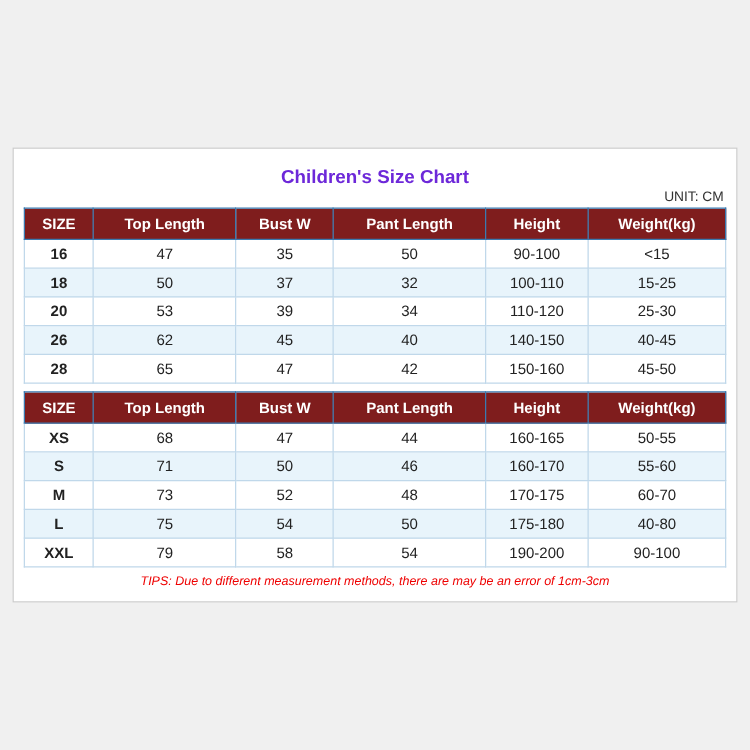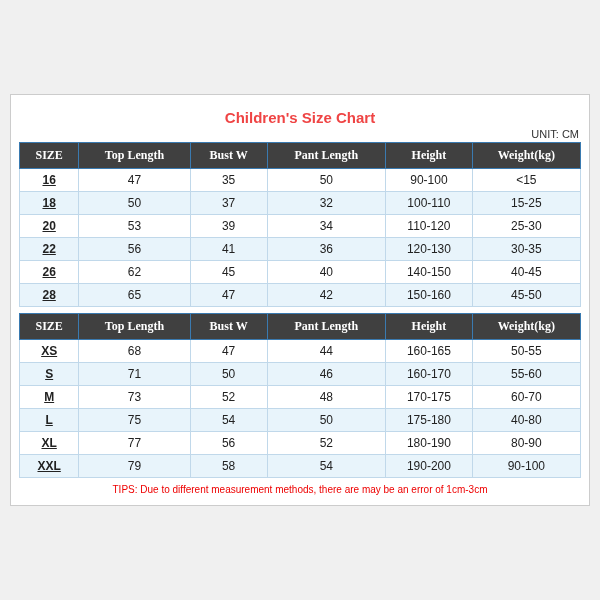--- a/index.html
+++ b/index.html
@@ -17,38 +17,37 @@
       border: 1px solid #ccc;
       width: 580px;
       margin: 10px;
       padding: 8px;
     }
     .section-title {
       text-align: center;
       font-size: 15px;
       font-weight: bold;
       padding: 6px 0 2px 0;
-      color: #ef4444;
+      color: #6d28d9;
     }
     .unit-label {
       text-align: right;
       font-size: 11px;
       color: #333;
       padding-right: 2px;
       margin-bottom: 2px;
     }
     table {
       width: 100%;
       border-collapse: collapse;
       font-size: 12px;
     }
     thead tr {
-      background: #404040;
+      background: #7f1d1d;
       color: #fff;
-      font-family: Liberation Serif, serif;
     }
     thead th {
       padding: 5px 4px;
       border: 1px solid #3a7ab0;
       text-align: center;
       font-weight: bold;
     }
     tbody tr:nth-child(even) {
       background: #e8f4fb;
     }
@@ -56,27 +55,27 @@
       background: #fff;
     }
     tbody td {
       padding: 4px 4px;
       border: 1px solid #c0d8ea;
       text-align: center;
       color: #222;
     }
     tbody td:first-child {
       font-weight: bold;
-      text-decoration: underline;
     }
     .tips {
       text-align: center;
       font-size: 10px;
       color: #e00;
       padding: 6px 2px 2px 2px;
+      font-style: italic;
     }
     .section-gap {
       height: 6px;
     }
   </style>
 </head>
 <body>
 
 <div class="chart-container">
 
@@ -110,28 +109,20 @@
           <td>100-110</td>
           <td>15-25</td>
         </tr>
         <tr>
           <td>20</td>
           <td>53</td>
           <td>39</td>
           <td>34</td>
           <td>110-120</td>
           <td>25-30</td>
-        </tr>
-        <tr>
-          <td>22</td>
-          <td>56</td>
-          <td>41</td>
-          <td>36</td>
-          <td>120-130</td>
-          <td>30-35</td>
         </tr>
         <tr>
           <td>26</td>
           <td>62</td>
           <td>45</td>
           <td>40</td>
           <td>140-150</td>
           <td>40-45</td>
         </tr>
         <tr>
@@ -185,28 +176,20 @@
         </tr>
         <tr>
           <td>L</td>
           <td>75</td>
           <td>54</td>
           <td>50</td>
           <td>175-180</td>
           <td>40-80</td>
         </tr>
         <tr>
-          <td>XL</td>
-          <td>77</td>
-          <td>56</td>
-          <td>52</td>
-          <td>180-190</td>
-          <td>80-90</td>
-        </tr>
-        <tr>
           <td>XXL</td>
           <td>79</td>
           <td>58</td>
           <td>54</td>
           <td>190-200</td>
           <td>90-100</td>
         </tr>
       </tbody>
   </table>
 

